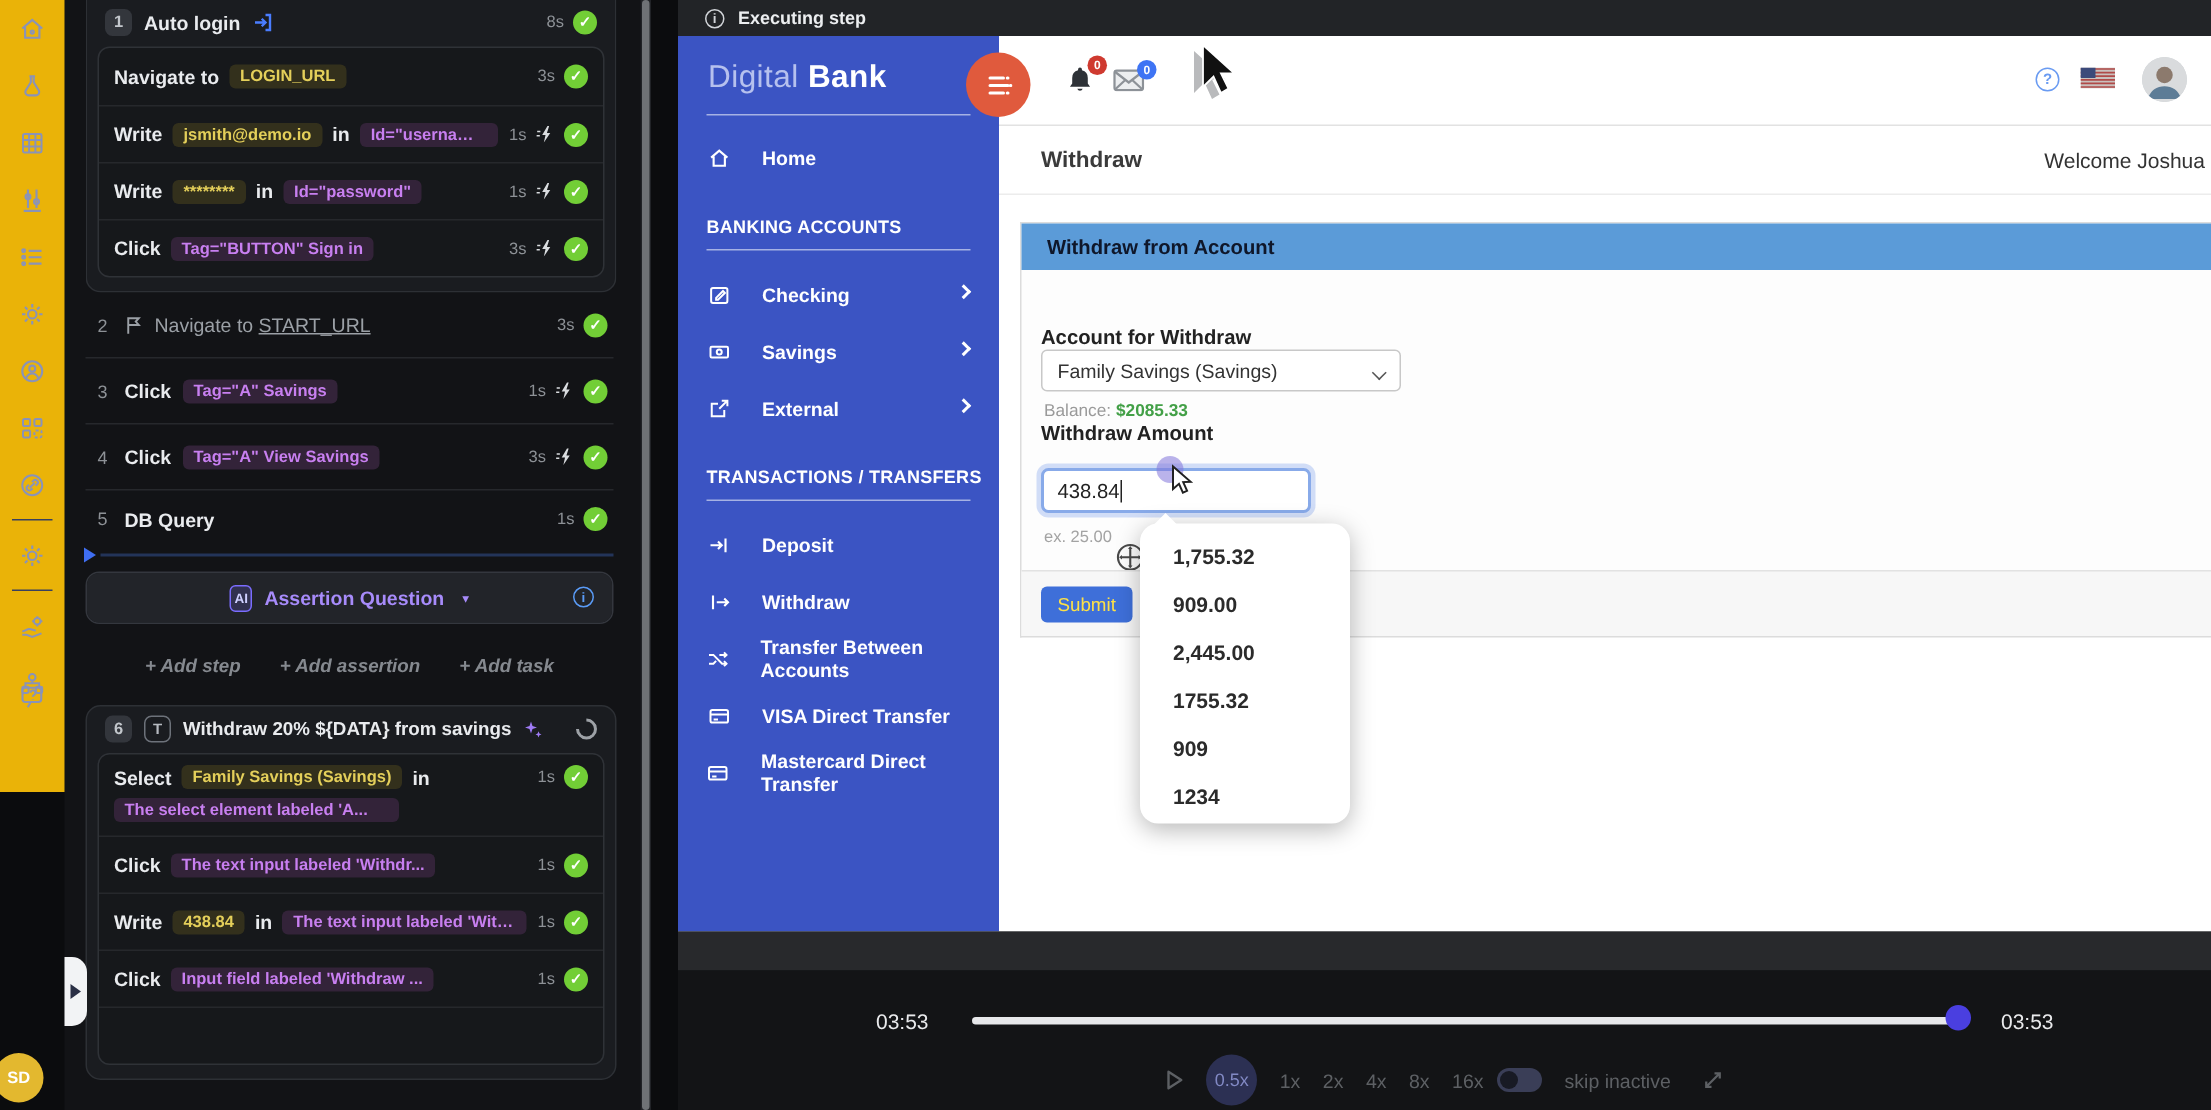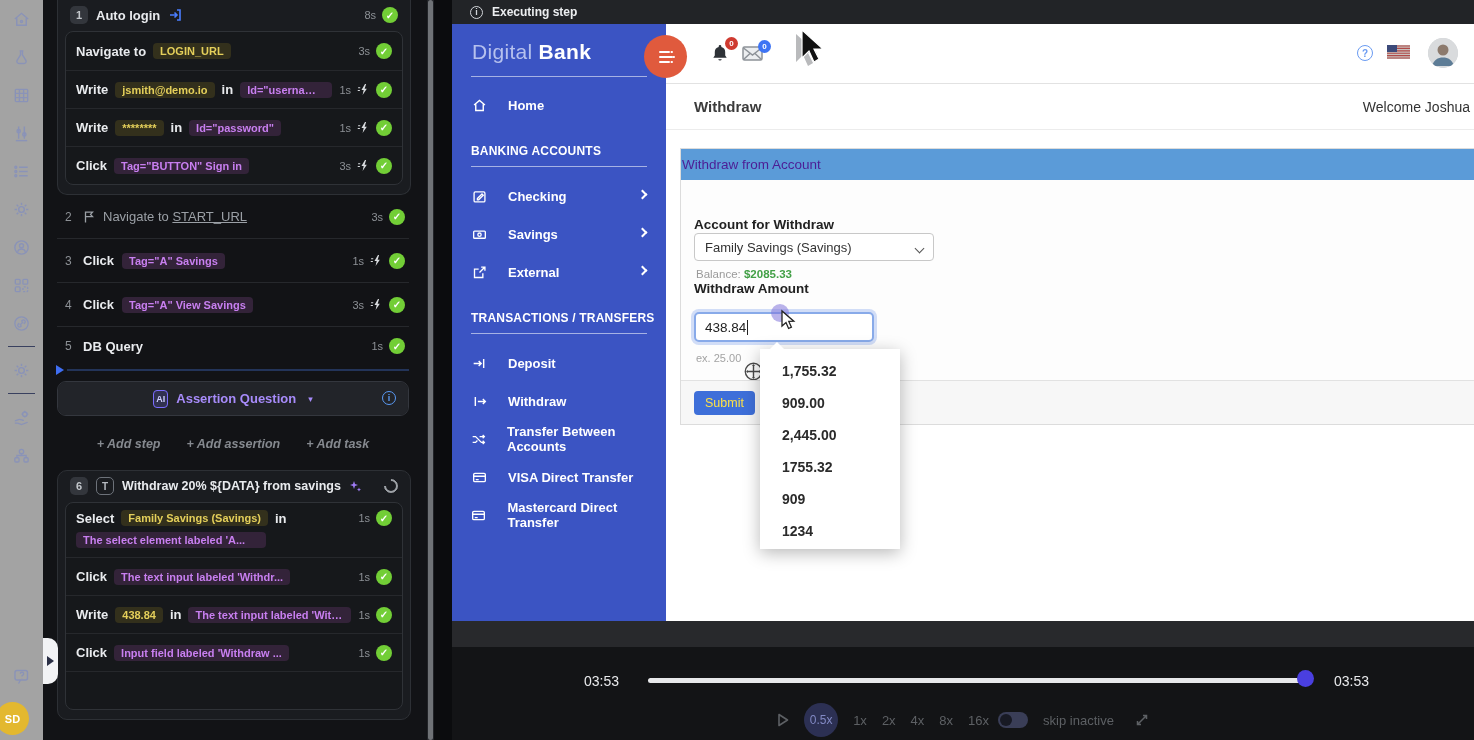--- a/index.html
+++ b/index.html
@@ -2,21 +2,21 @@
 <html><head>
 <meta charset="utf-8">
 <style>
   * { margin:0; padding:0; box-sizing:border-box; }
   html,body { background:#0b0c0e; }
   body { font-family:"Liberation Sans", sans-serif; }
   .app { position:relative; width:1474px; height:740px; overflow:hidden; background:#0b0c0e; }
   svg { display:block; }
 
   
-  .rail { position:absolute; left:0; top:0; width:43px; height:740px; background:#a3a3a3; z-index:5; }
+  .rail { position:absolute; left:0; top:0; width:43px; height:528px; background:#eab308; z-index:5; }
   .rail-ico { width:43px; height:38px; display:flex; align-items:center; justify-content:center; color:#8a93b8; }
   .rail-div { height:1px; background:#39405f; margin:4px 8px; }
   .rail-bottom { position:absolute; left:0; bottom:0; width:43px; }
   .sd-badge { position:absolute; left:-4px; top:702px; width:33px; height:33px; border-radius:50%;
     background:#e3b82f; color:#fff; font-size:11px; font-weight:bold; display:flex; align-items:center; justify-content:center; }
   .collapse-tab { position:absolute; left:43px; top:638px; width:15px; height:46px; background:#f2f3f5;
     border-radius:0 10px 10px 0; z-index:6; display:flex; align-items:center; justify-content:center; }
   .collapse-tab::before { content:""; border-left:7px solid #2a2f45; border-top:5px solid transparent; border-bottom:5px solid transparent; }
 
   
@@ -103,40 +103,40 @@
   .badge-blue { background:#3e74f4; }
   .help-circ { width:16px; height:16px; border:1.5px solid #6a9bf2; border-radius:50%; color:#6a9bf2; font-size:10px; font-weight:bold;
     display:flex; align-items:center; justify-content:center; }
   .avatar { width:30px; height:30px; border-radius:50%; overflow:hidden; background:#cfd3d6; }
   .title-row { height:46px; display:flex; align-items:center; justify-content:space-between; padding:0 4px 0 28px;
     border-bottom:1px solid #ececec; background:#fff; }
   .page-title { color:#3b3b3b; font-size:15px; font-weight:bold; }
   .welcome { color:#333; font-size:14px; }
   .content { position:absolute; left:0; top:106px; right:0; bottom:0; background:#fff; }
   .wcard { position:absolute; left:14px; right:0; top:18px; height:277px; background:#fdfdfd; border:1px solid #dcdcdc; border-right:none; }
-  .wcard-h { height:31px; background:#5b9bd8; color:#4c1d95; font-size:13.5px; font-weight:normal; display:flex; align-items:center; padding-left:1px; }
+  .wcard-h { height:31px; background:#5b9bd8; color:#0f172a; font-size:13.5px; font-weight:bold; display:flex; align-items:center; padding-left:17px; }
   .flabel { position:absolute; left:13px; color:#222; font-size:13.5px; font-weight:bold; }
   .select-box { position:absolute; left:13px; top:84px; width:240px; height:28px; background:#fff; border:1px solid #c8c8c8; border-radius:4px;
     display:flex; align-items:center; padding-left:10px; color:#333; font-size:13px; }
   .select-caret { position:absolute; right:10px; top:11px; width:7px; height:7px; border-right:1.6px solid #555; border-bottom:1.6px solid #555; transform:rotate(45deg); }
   .balance { position:absolute; left:15px; top:119px; font-size:11.5px; color:#9a9a9a; }
   .balance b { color:#43a047; }
   .amount-input { position:absolute; left:13px; top:163px; width:180px; height:30px; background:#fff; border:2px solid #88aae9; border-radius:5px;
     box-shadow:0 0 0 3px rgba(125,160,235,.35); display:flex; align-items:center; padding-left:9px; color:#222; font-size:13.5px; }
   .caret-bar { width:1px; height:15px; background:#222; margin-left:1px; }
   .hint { position:absolute; left:15px; top:203px; font-size:11px; color:#a3a3a3; }
   .move-ico { position:absolute; left:62px; top:212px; color:#4a4a4a; }
   .wcard-f { position:absolute; left:0; right:0; bottom:0; height:44px; background:#f7f7f7; border-top:1px solid #e2e2e2;
     display:flex; align-items:center; gap:6px; padding-left:13px; }
   .btn { height:24px; padding:0 11px; border-radius:4px; color:#fde047; font-size:12.5px; display:flex; align-items:center; }
   .btn-submit { background:#3e6fd9; }
   .btn-reset { background:#c0403c; }
 
   
-  .dropdown { position:absolute; left:94px; top:219px; width:140px; height:200px; background:#fff; border-radius:0;
+  .dropdown { position:absolute; left:94px; top:219px; width:140px; height:200px; background:#fff; border-radius:12px;
     box-shadow:0 4px 16px rgba(0,0,0,.28); z-index:30; padding-top:6px; }
   .dropdown::before { content:""; position:absolute; left:9px; top:-7px; border-left:8px solid transparent; border-right:8px solid transparent; border-bottom:8px solid #fff; }
   .dd-item { height:32px; display:flex; align-items:center; padding-left:22px; color:#2b2b2b; font-size:14px; font-weight:bold; }
 
   
   .cursor-big { position:absolute; left:124px; top:4px; z-index:40; }
   .click-dot { position:absolute; left:105px; top:174px; width:18px; height:18px; border-radius:50%; background:rgba(130,116,219,.55); z-index:39; }
   .cursor-small { position:absolute; left:112px; top:179px; z-index:40; }
 
   

